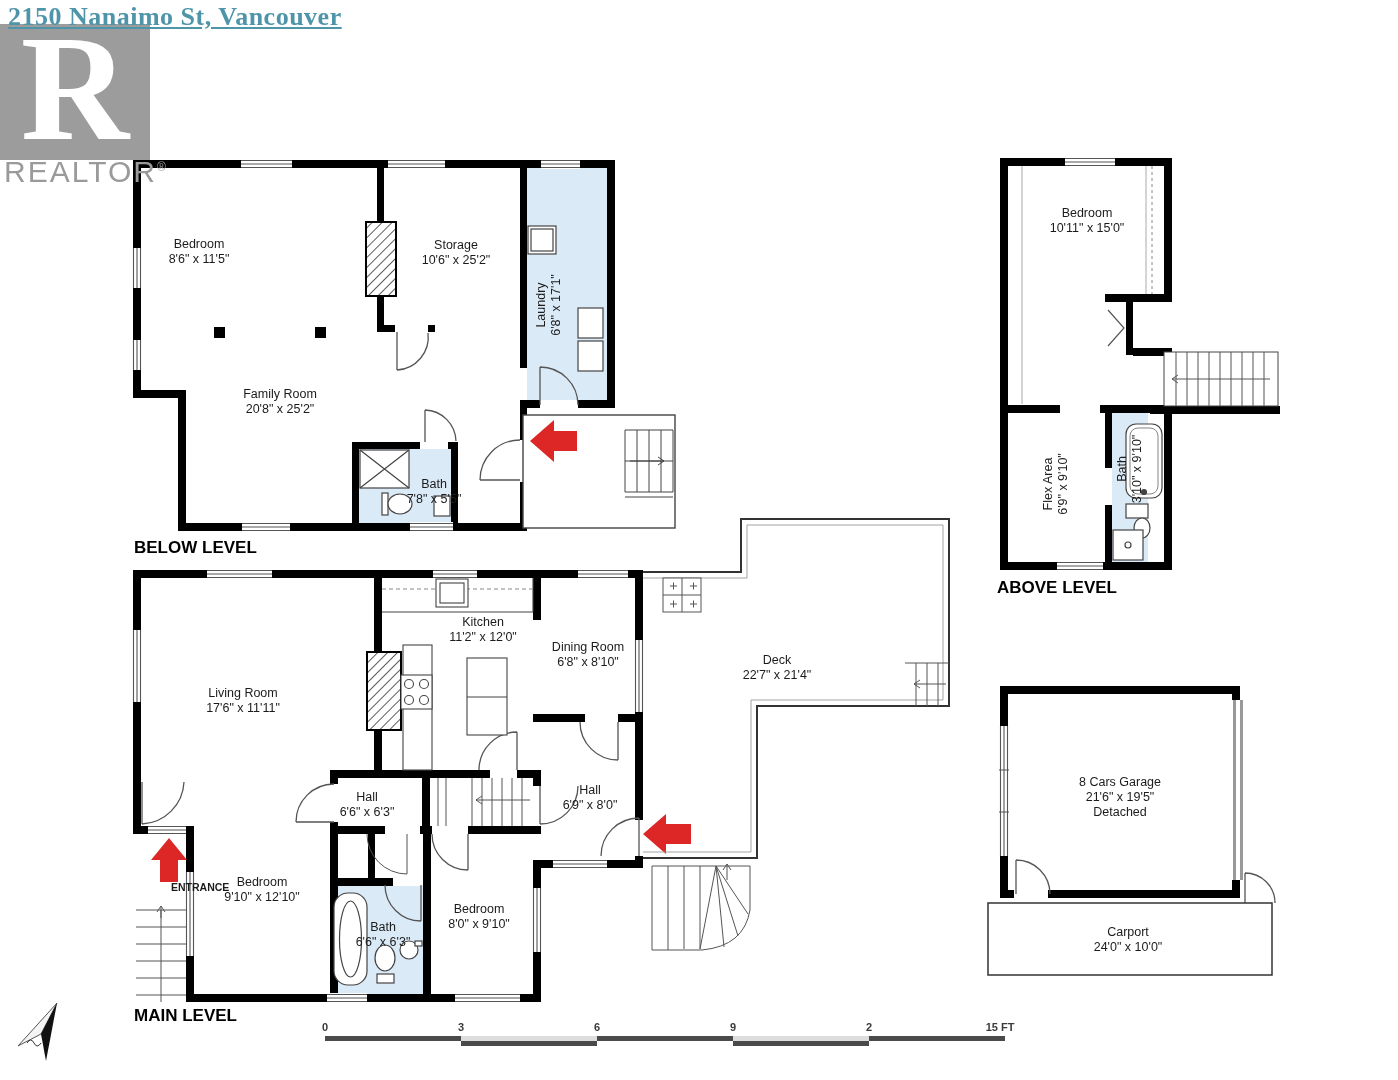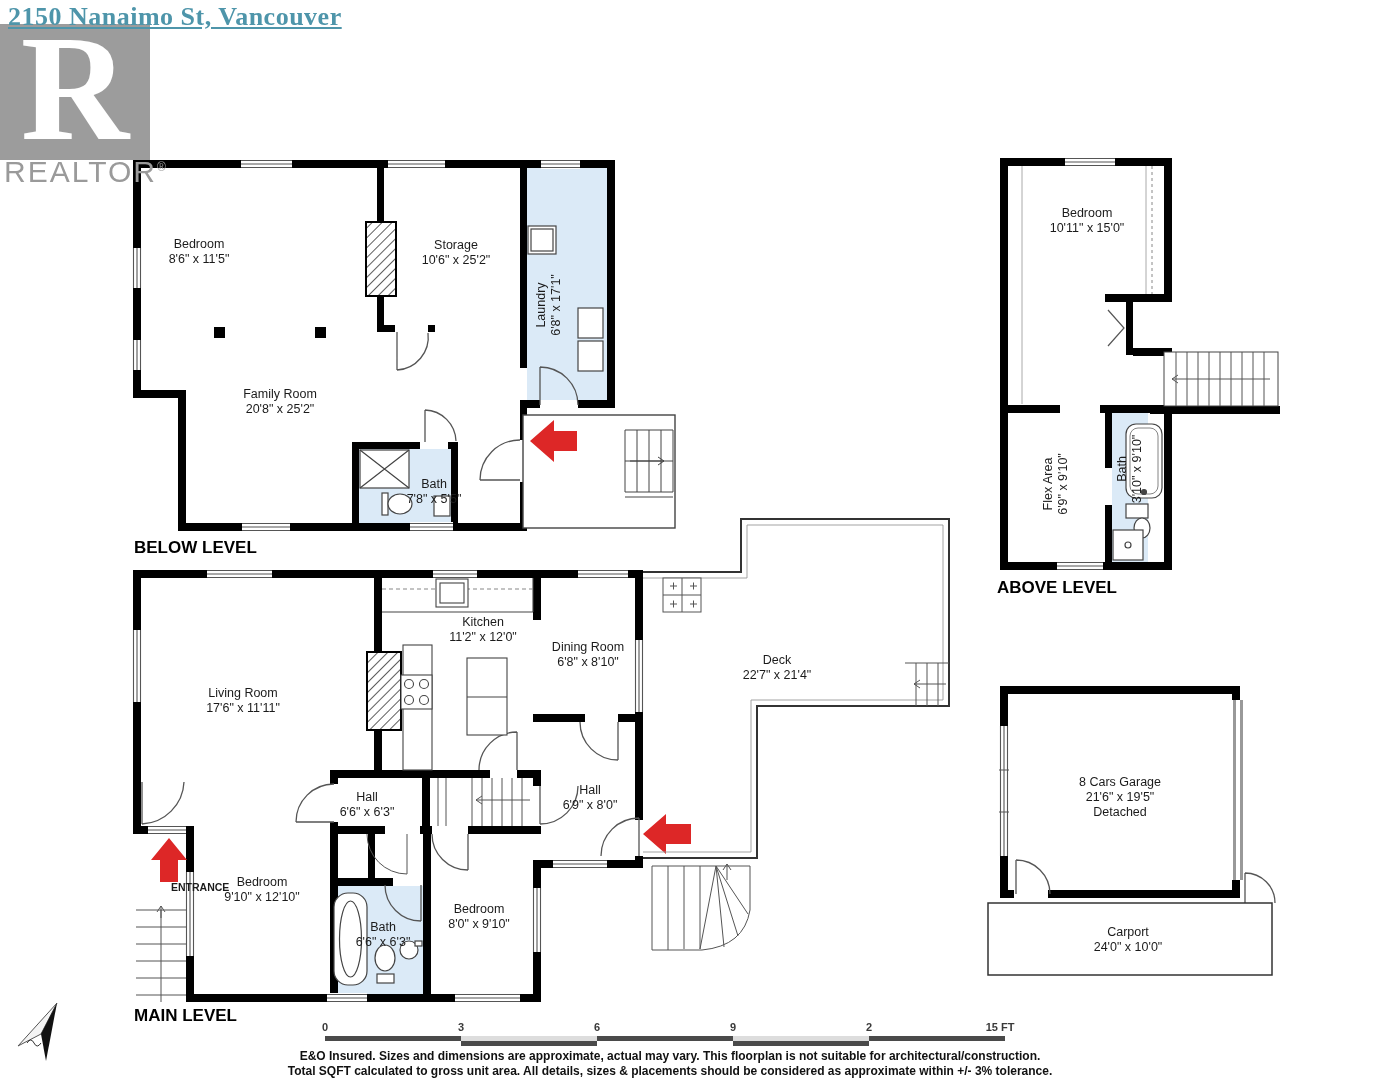--- a/index.html
+++ b/index.html
@@ -451,16 +451,14 @@
       <span>24'0" x 10'0"</span>
     </div>
 
 <div class="tick" style="left:325px;top:1021px">0</div>
 <div class="tick" style="left:461px;top:1021px">3</div>
 <div class="tick" style="left:597px;top:1021px">6</div>
 <div class="tick" style="left:733px;top:1021px">9</div>
 <div class="tick" style="left:869px;top:1021px">2</div>
 <div class="tick" style="left:1000px;top:1021px">15 FT</div>
 
-<div class="disc" style="top:1049px">E&amp;O Insured. Sizes and dimensions are approximate, actual may vary. This floorplan is not suitable for architectural/construction.</div>
-<div class="disc" style="top:1064px">Total SQFT calculated to gross unit area. All details, sizes &amp; placements should be considered as approximate within +/- 3% tolerance.</div>
 
 </div>
 
 </body></html>

